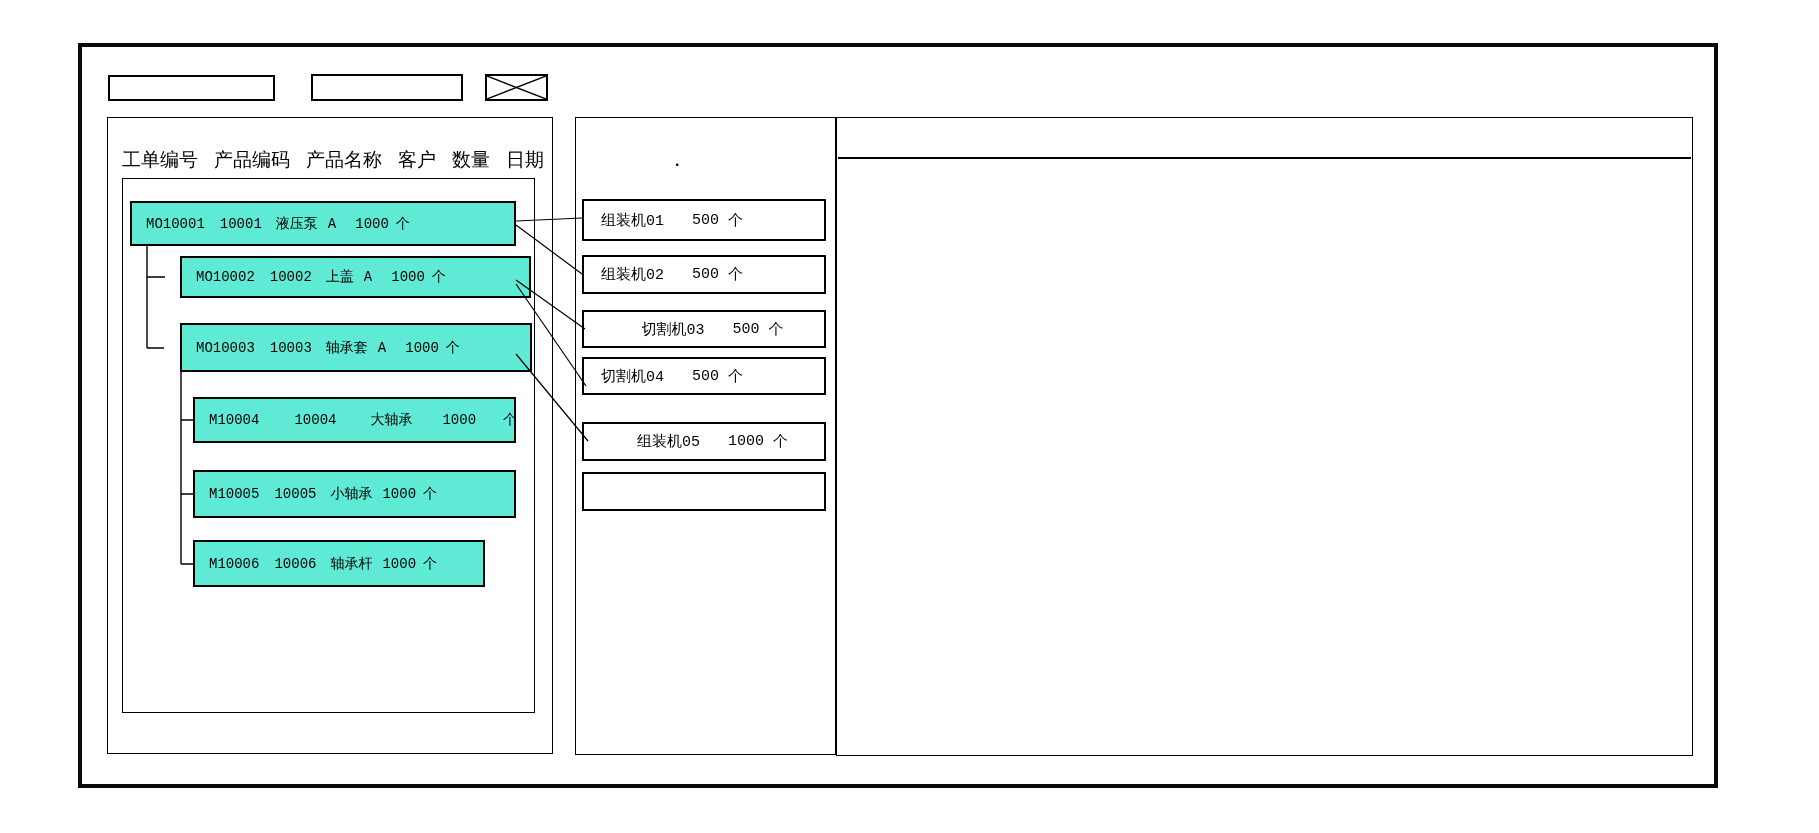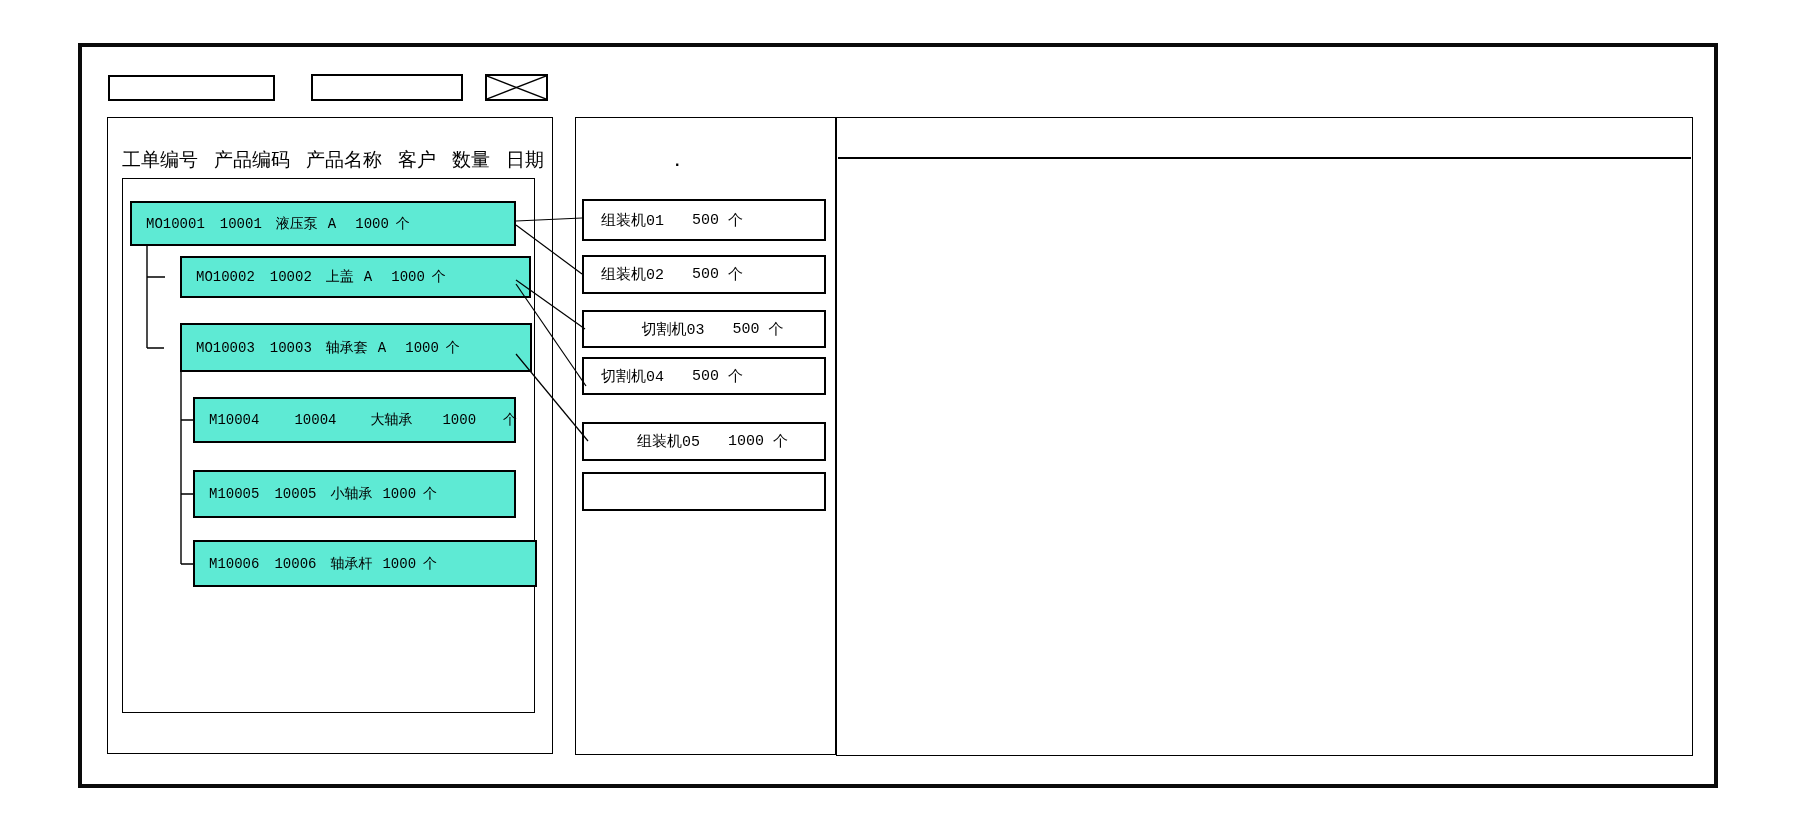--- a/index.html
+++ b/index.html
@@ -43,21 +43,21 @@
   .node .oid   { margin-right: 15px; }
   .node .code  { margin-right: 14px; }
   .node .pname { margin-right: 10px; }
   .node .cust  { margin-right: 19px; }
   .node .qty   { margin-right: 7px; }
   .n1 { left: 130px; top: 201px; width: 386px; height: 45px; }
   .n2 { left: 165px; top: 256px; width: 351px; height: 42px; margin-left: 15px; }
   .n3 { left: 164px; top: 323px; width: 352px; height: 49px; margin-left: 16px; }
   .n4 { left: 193px; top: 397px; width: 323px; height: 46px; gap: 20px; }
   .n5 { left: 193px; top: 470px; width: 323px; height: 48px; }
-  .n6 { left: 193px; top: 540px; width: 344px; height: 47px; }
+  .n6 { left: 193px; top: 540px; width: 292px; height: 47px; }
 
   
   .machine {
     left: 582px; width: 244px;
     border: 2px solid #000; background: #fff;
     display: flex; align-items: center;
     padding-left: 17px; font-size: 15px; white-space: nowrap; font-family: Liberation Mono, monospace;
   }
   .machine .mname { margin-right: 28px; }
   .machine .mqty  { margin-right: 9px; }

